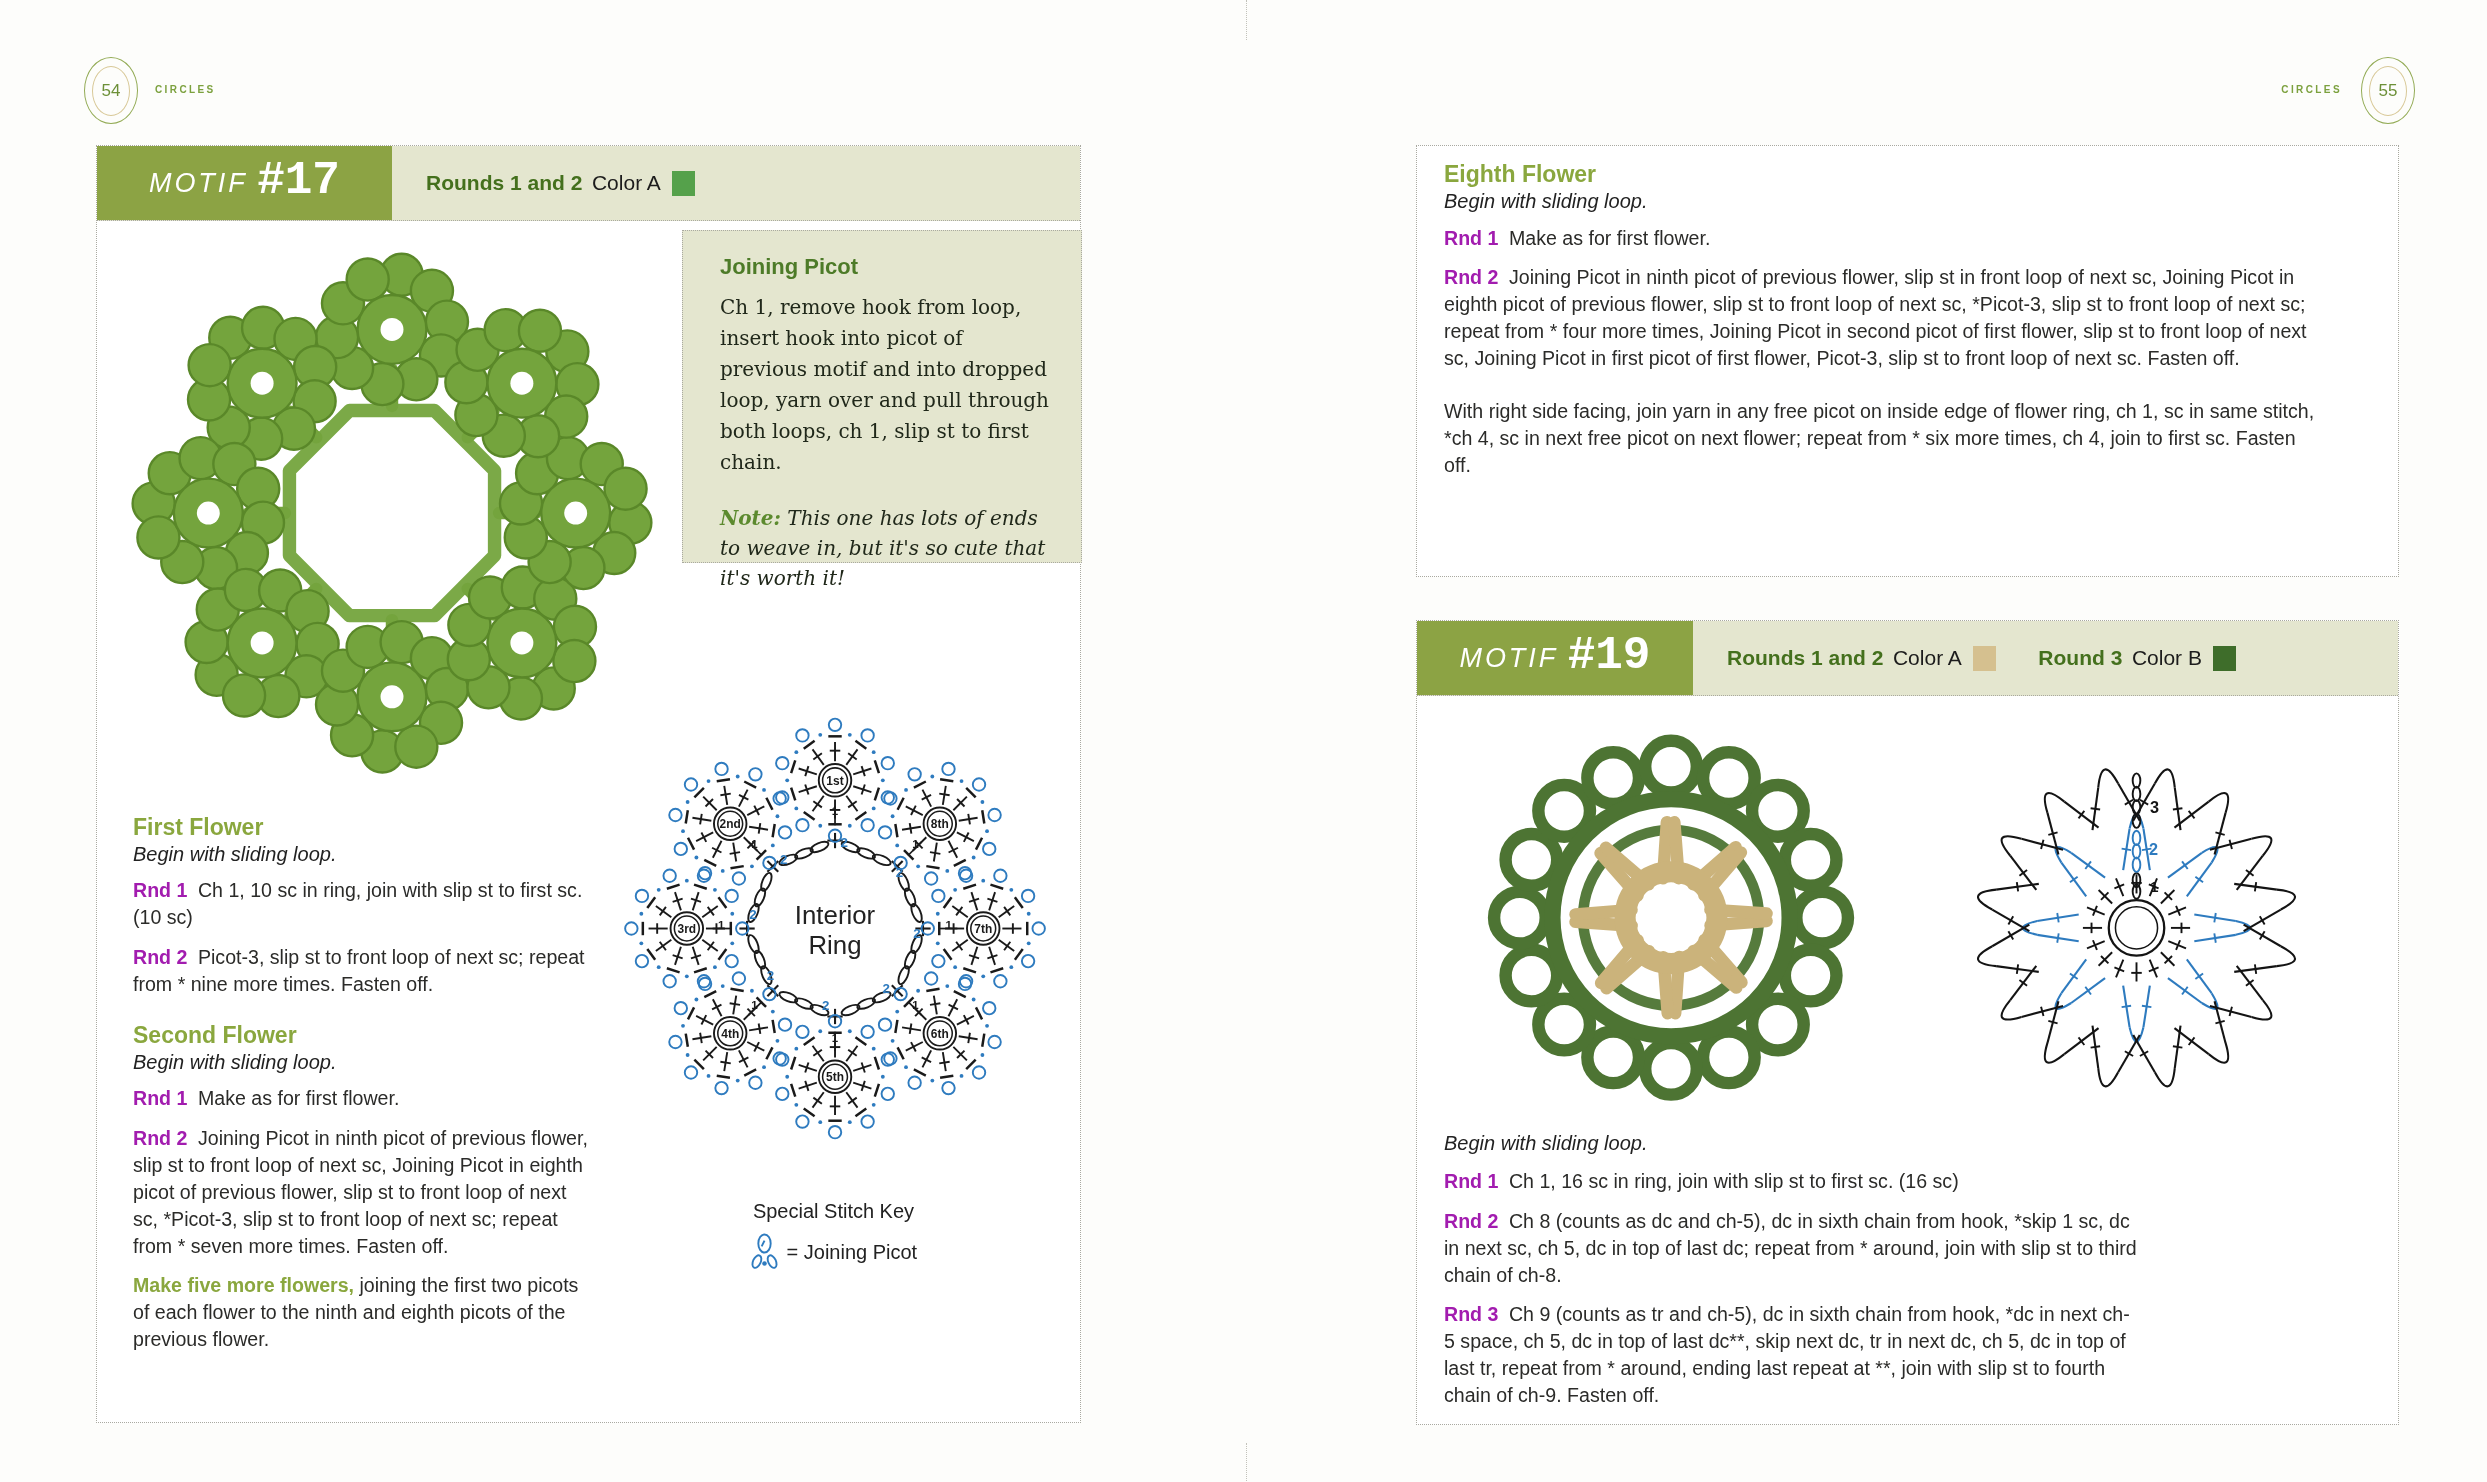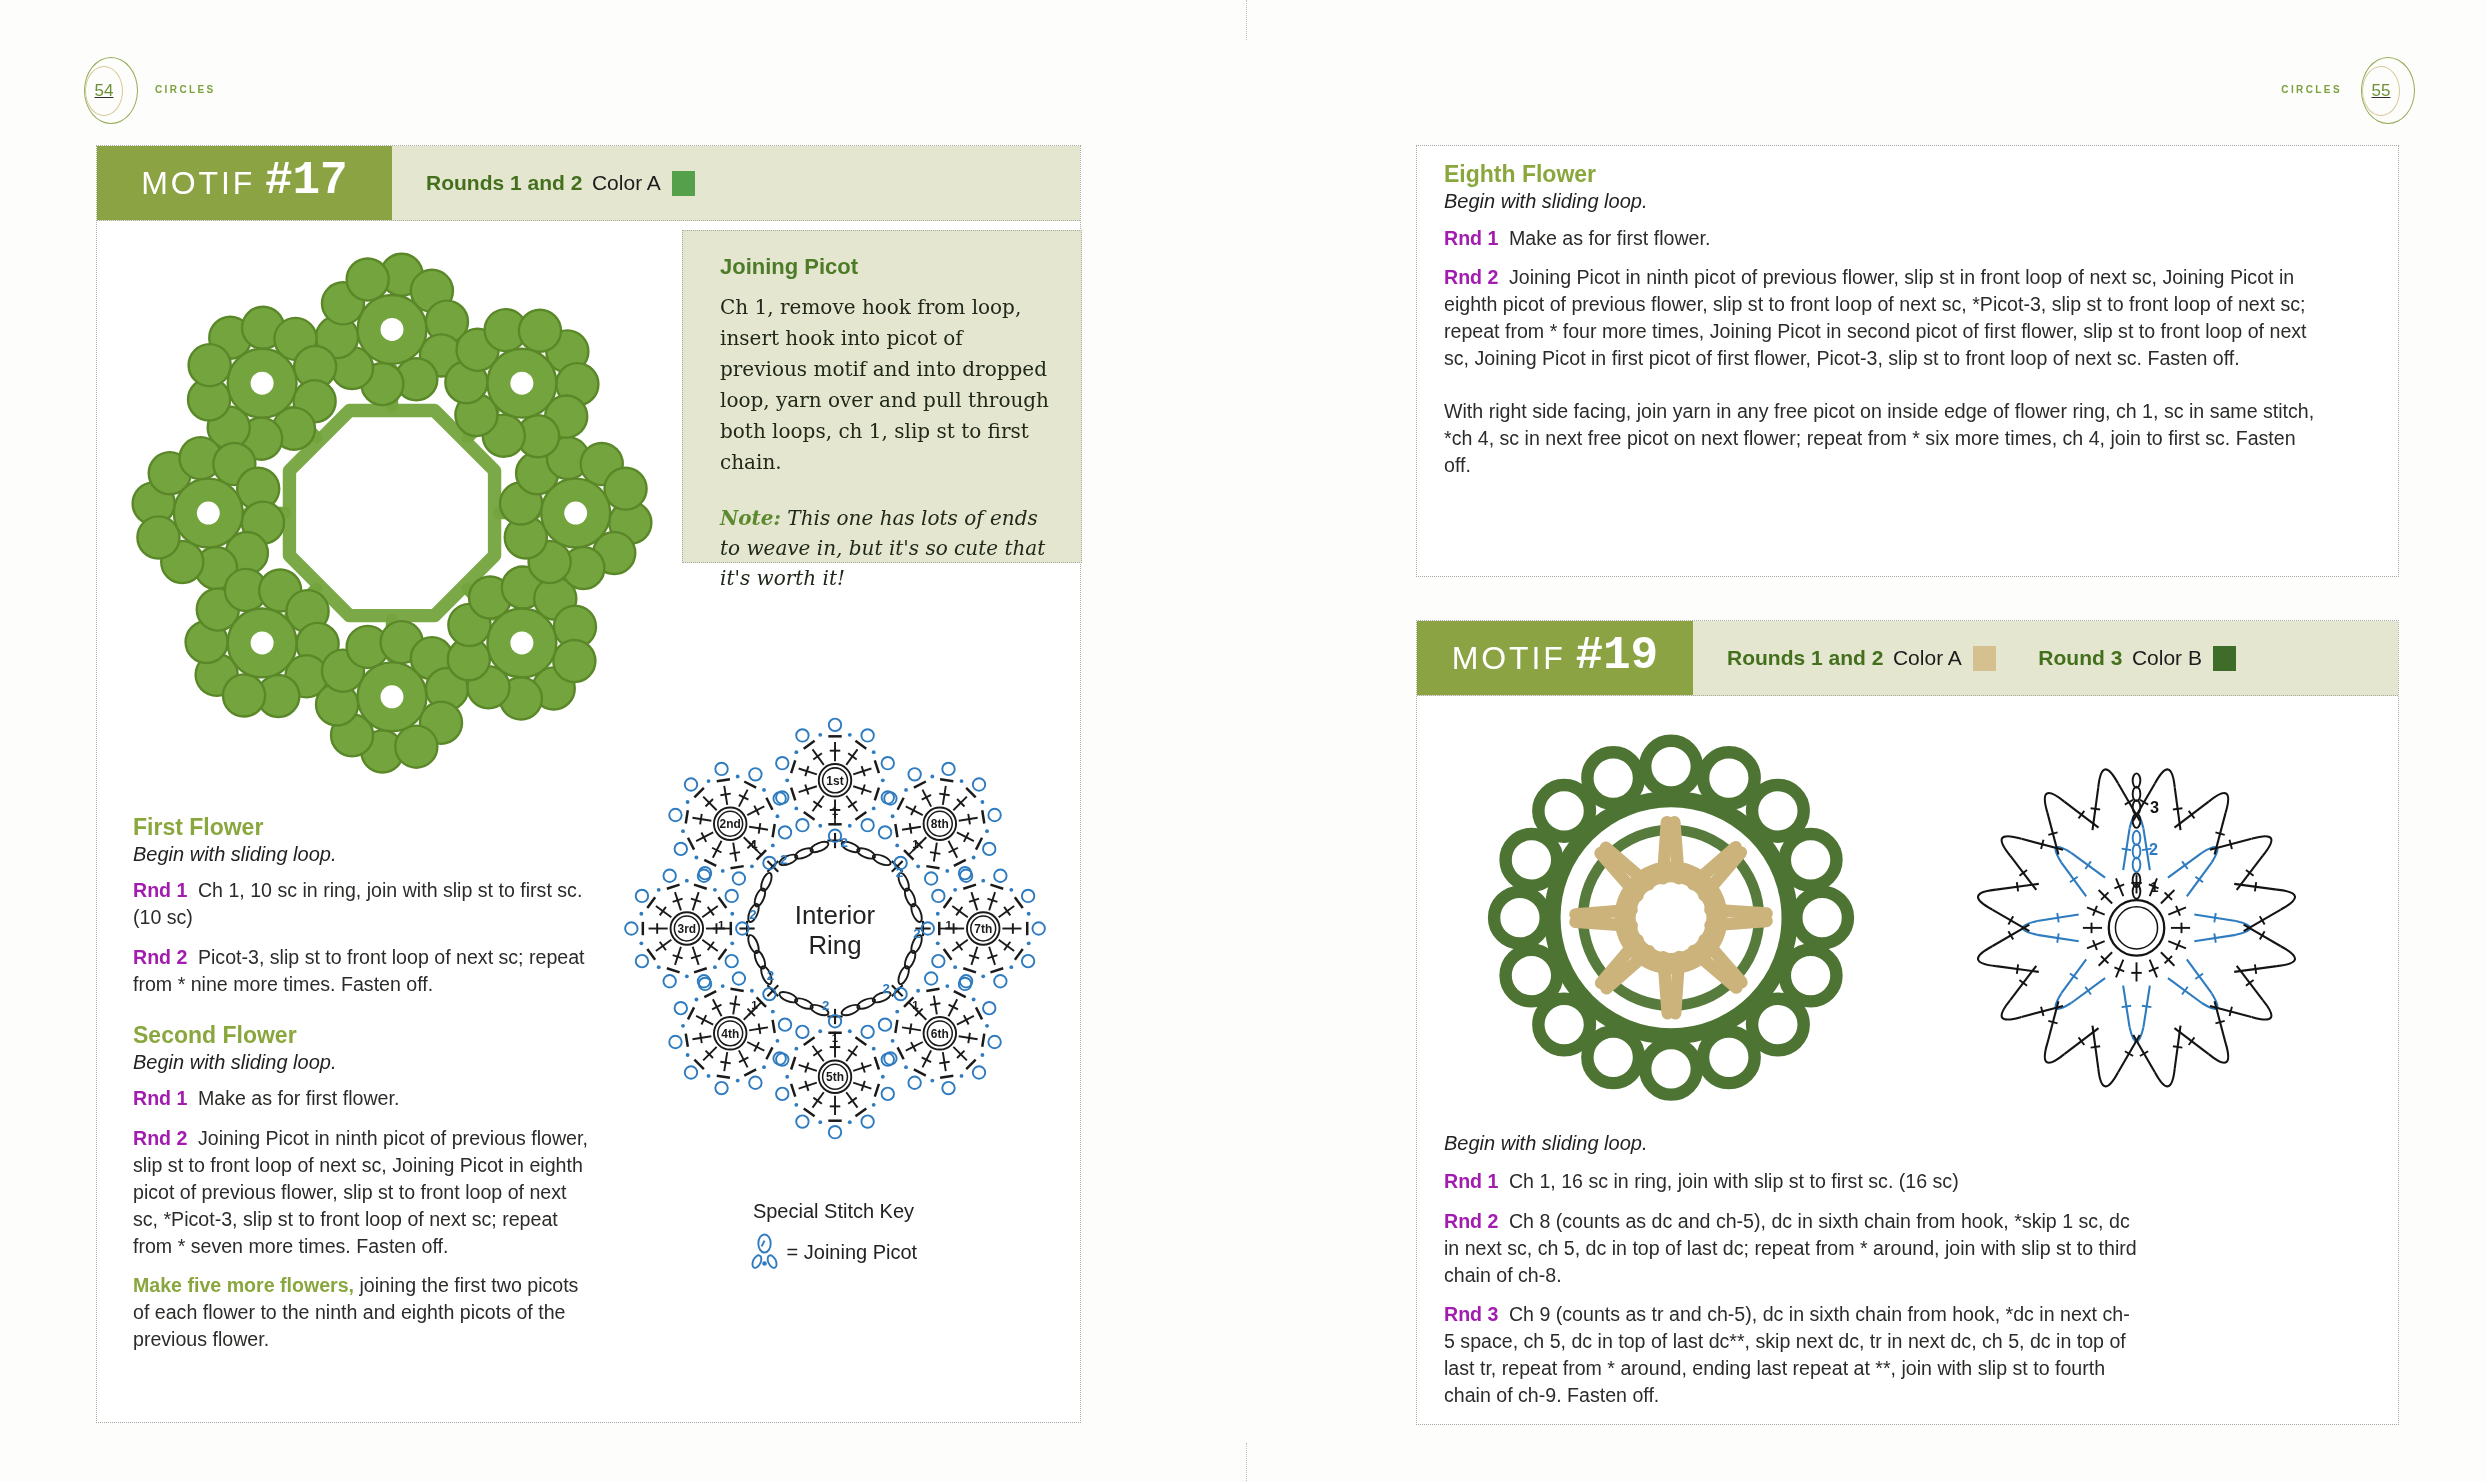--- a/index.html
+++ b/index.html
@@ -2,31 +2,31 @@
 <html><head>
 <meta charset="utf-8">
 <style>
   html,body{margin:0;padding:0;background:#fdfdfb;}
   #spread{position:relative;width:2487px;height:1483px;background:#fdfdfb;overflow:hidden;
           font-family:"Liberation Sans",sans-serif;color:#2b2b29;}
   .panel{position:absolute;background:#fff;border:1px dotted #a9a9a0;box-sizing:border-box;}
   .abs{position:absolute;}
   
   .badge{position:absolute;width:54px;height:67px;border:1.5px solid #93ab55;border-radius:50%;
-         display:flex;align-items:center;justify-content:flex-start;box-sizing:border-box;text-decoration:underline;}
+         display:flex;align-items:center;justify-content:center;box-sizing:border-box;}
   .badge-inner{width:38px;height:50px;border:1.5px solid #d8c897;border-radius:50%;
          display:flex;align-items:center;justify-content:center;box-sizing:border-box;}
   .badge-num{font-size:17px;color:#6d9038;}
   .circles-label{position:absolute;font-size:10px;letter-spacing:2.4px;color:#7ca13e;font-weight:600;}
   
   .motif-bar{position:absolute;left:0;top:0;right:0;height:75px;background:#e4e6cf;
              border-bottom:1px dotted #a9a9a0;display:flex;align-items:stretch;box-sizing:border-box;}
   .motif-title{background:#8ca344;color:#fff;display:flex;align-items:center;justify-content:center;
                gap:9.6px;flex:0 0 auto;}
-  .motif-word{font-size:32px;letter-spacing:2.9px;font-weight:500;}
+  .motif-word{font-size:27px;letter-spacing:2.9px;font-weight:500;font-style:italic;}
   .motif-num{font-family:Liberation Mono, monospace;font-weight:700;font-size:46px;line-height:1;margin-top:-3.8px;}
   .legend{display:flex;align-items:center;padding-left:34px;font-size:21px;}
   .legend .rlab{font-weight:700;color:#44701d;}
   .legend .clab{color:#1c1c1c;margin-left:9.6px;}
   .swatch{display:inline-block;width:23px;height:25px;margin-left:11.5px;}
   .legend .gap{width:42px;}
   
   h3.sec{font-size:23px;color:#8aa73e;margin:0 0 1.9px 0;font-weight:700;}
   p.lead{font-style:italic;font-size:20px;margin:0 0 11.5px 0;color:#222;}
   p.rnd{font-size:19.6px;line-height:1.38;margin:0 0 12.4px 0;}

